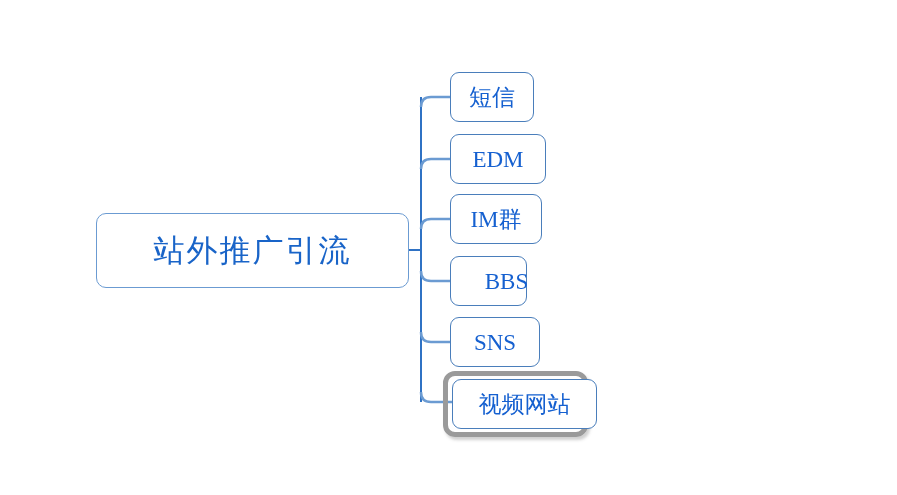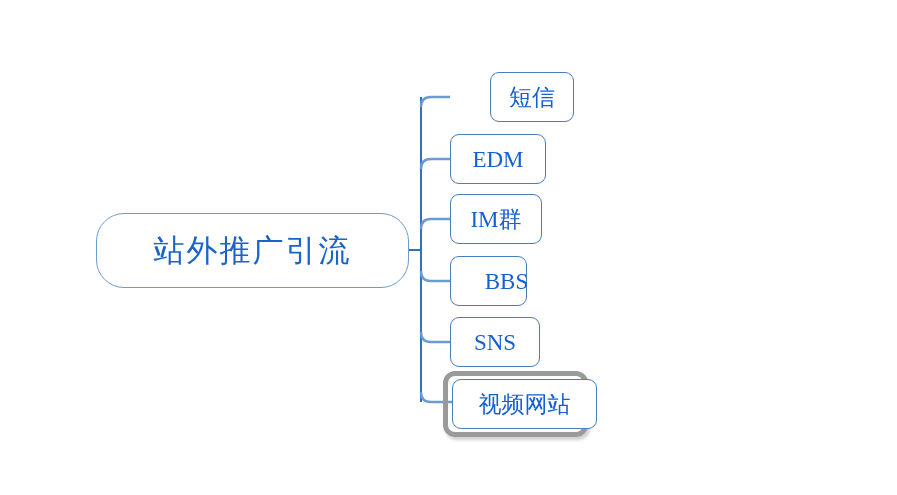--- a/index.html
+++ b/index.html
@@ -39,32 +39,32 @@
     white-space: nowrap;
   }
   .node .label {
     display: block;
   }
   #node-root {
     left: 96px;
     top: 213px;
     width: 313px;
     height: 75px;
-    border-radius: 28px;
+    border-radius: 10px;
     border: 1px solid #6b9bd2;
     font-size: 31px;
     letter-spacing: 2px;
     align-items: center;
   }
   #node-root .label { color: #1964c8; }
   .child {
     font-size: 23px;
     height: 50px;
   }
-  #node-sms   { left: 450px; top: 72px;  width: 84px; margin-left: 40px; }
+  #node-sms   { left: 450px; top: 72px;  width: 84px; }
   #node-edm   { left: 450px; top: 134px; width: 96px; }
   #node-imq   { left: 450px; top: 194px; width: 92px; justify-content: center; }
   #node-bbs   { left: 450px; top: 256px; width: 77px; padding-left: 36px; }
   #node-sns   { left: 450px; top: 317px; width: 90px; }
   #node-video { left: 452px; top: 379px; width: 145px; }
 
   
   #selection-frame {
     position: absolute;
     left: 443px;

